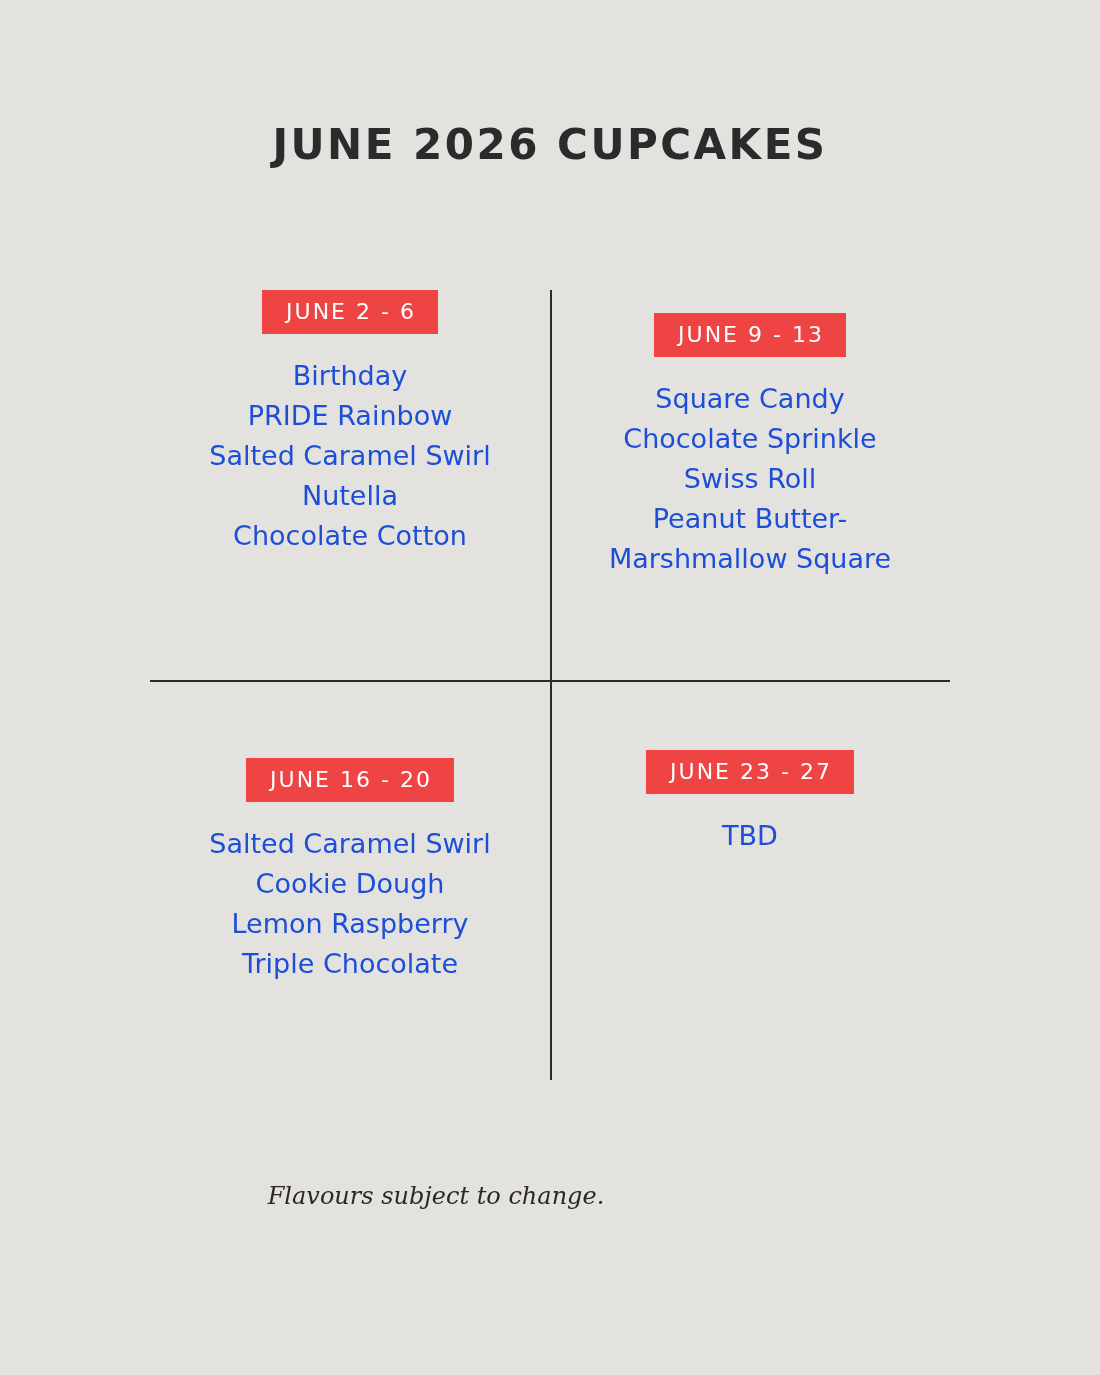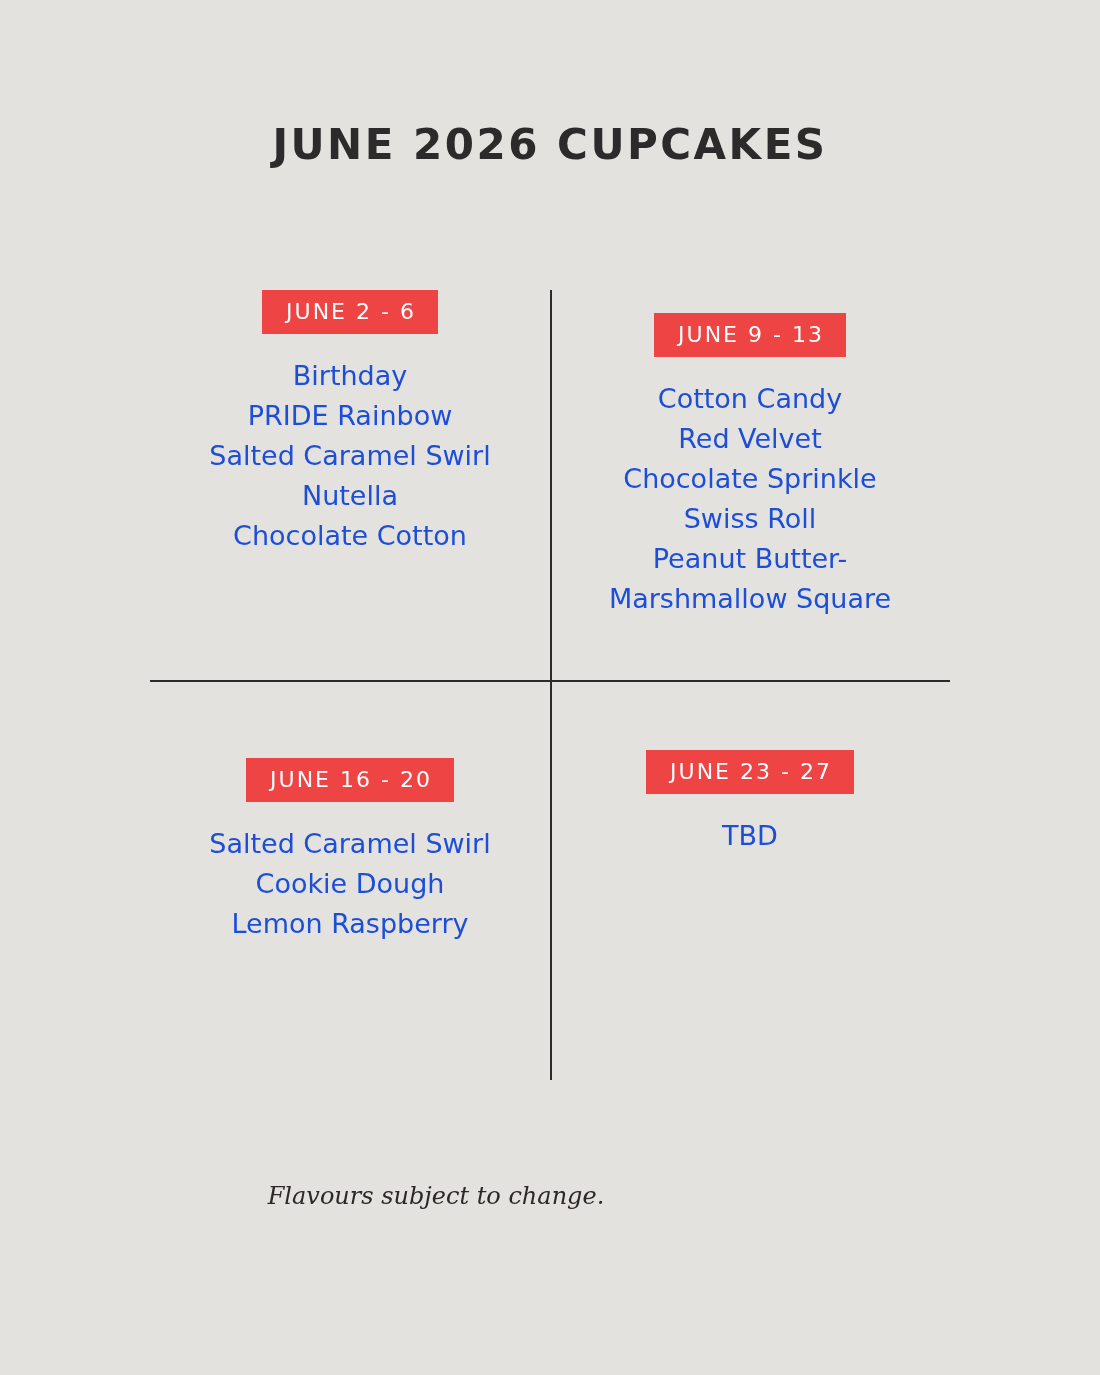--- a/index.html
+++ b/index.html
@@ -119,35 +119,35 @@
         <div class="flavour">PRIDE Rainbow</div>
         <div class="flavour">Salted Caramel Swirl</div>
         <div class="flavour">Nutella</div>
         <div class="flavour">Chocolate Cotton</div>
       </div>
     </div>
 
     <div class="cell cell-tr">
       <div class="week-label">JUNE 9 - 13</div>
       <div class="flavours">
-        <div class="flavour">Cotton Candy</div>
-        <div class="flavour">Red Velvet</div>
+        <div class="flavour">Square Candy</div>
         <div class="flavour">Chocolate Sprinkle</div>
         <div class="flavour">Swiss Roll</div>
         <div class="flavour">Peanut Butter-
 Marshmallow Square</div>
       </div>
     </div>
 
     <div class="cell cell-bl">
       <div class="week-label">JUNE 16 - 20</div>
       <div class="flavours">
         <div class="flavour">Salted Caramel Swirl</div>
         <div class="flavour">Cookie Dough</div>
         <div class="flavour">Lemon Raspberry</div>
+        <div class="flavour">Triple Chocolate</div>
       </div>
     </div>
 
     <div class="cell cell-br">
       <div class="week-label">JUNE 23 - 27</div>
       <div class="flavours">
         <div class="flavour">TBD</div>
       </div>
     </div>
 

